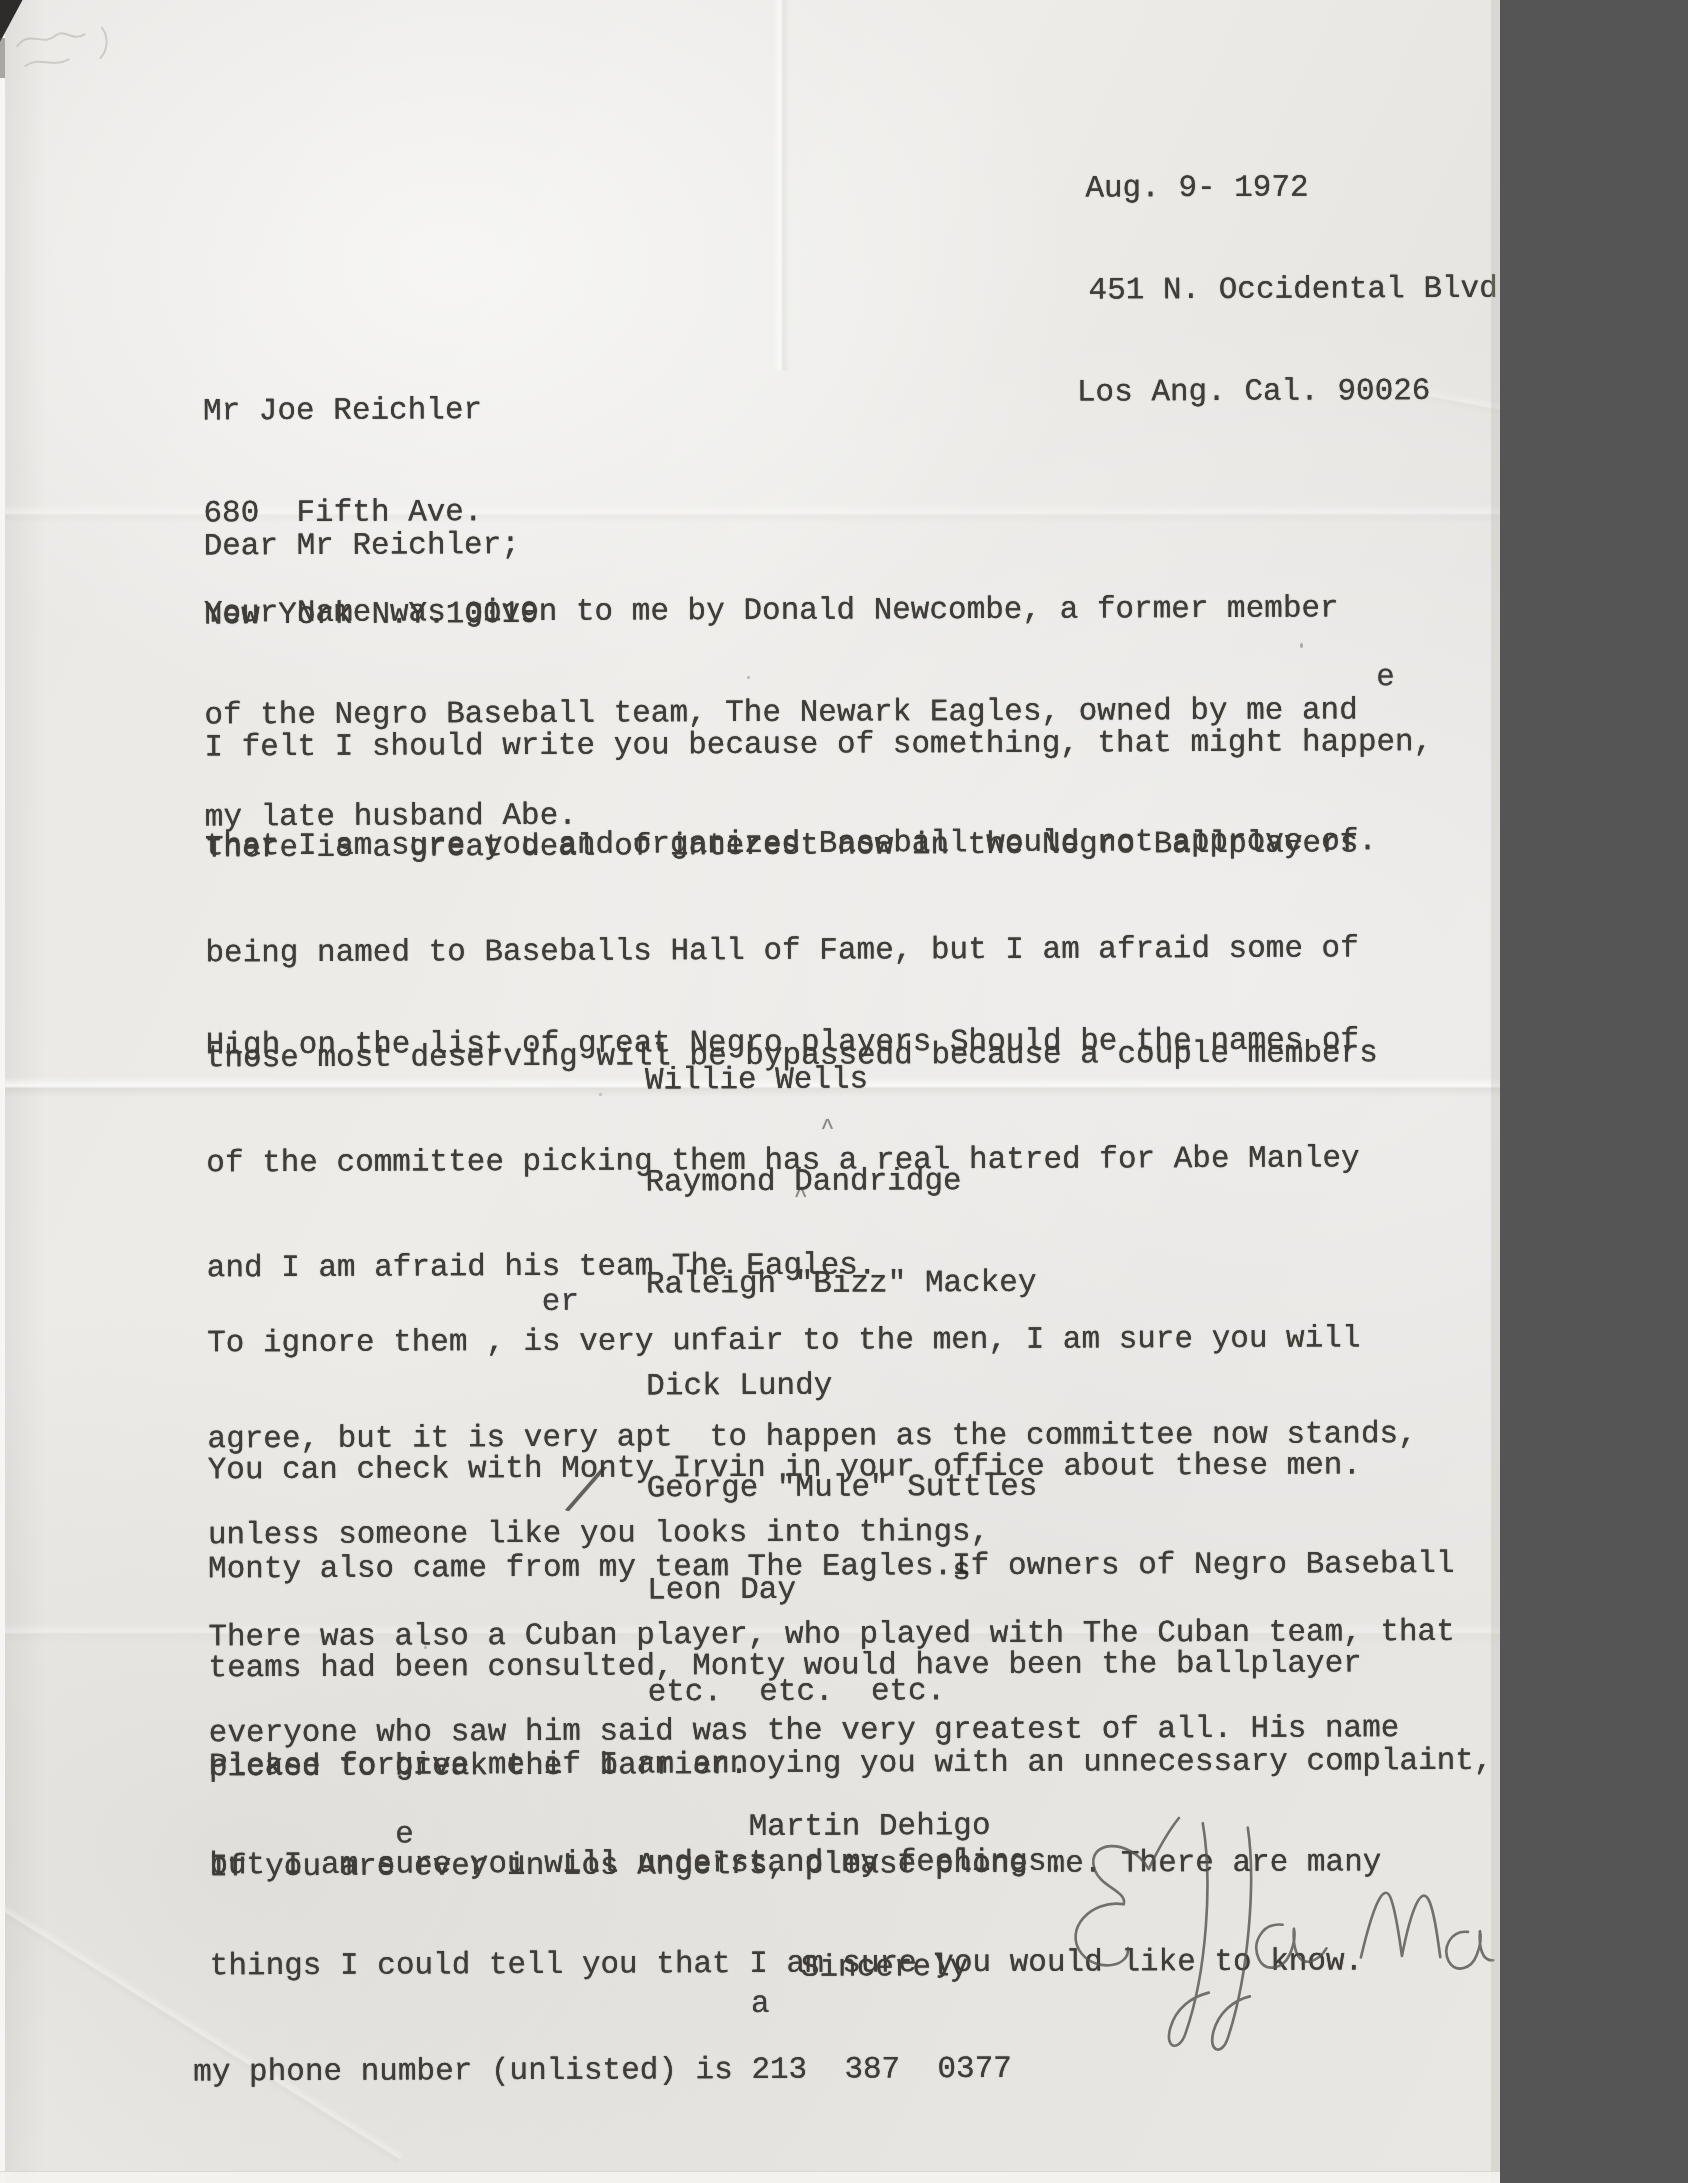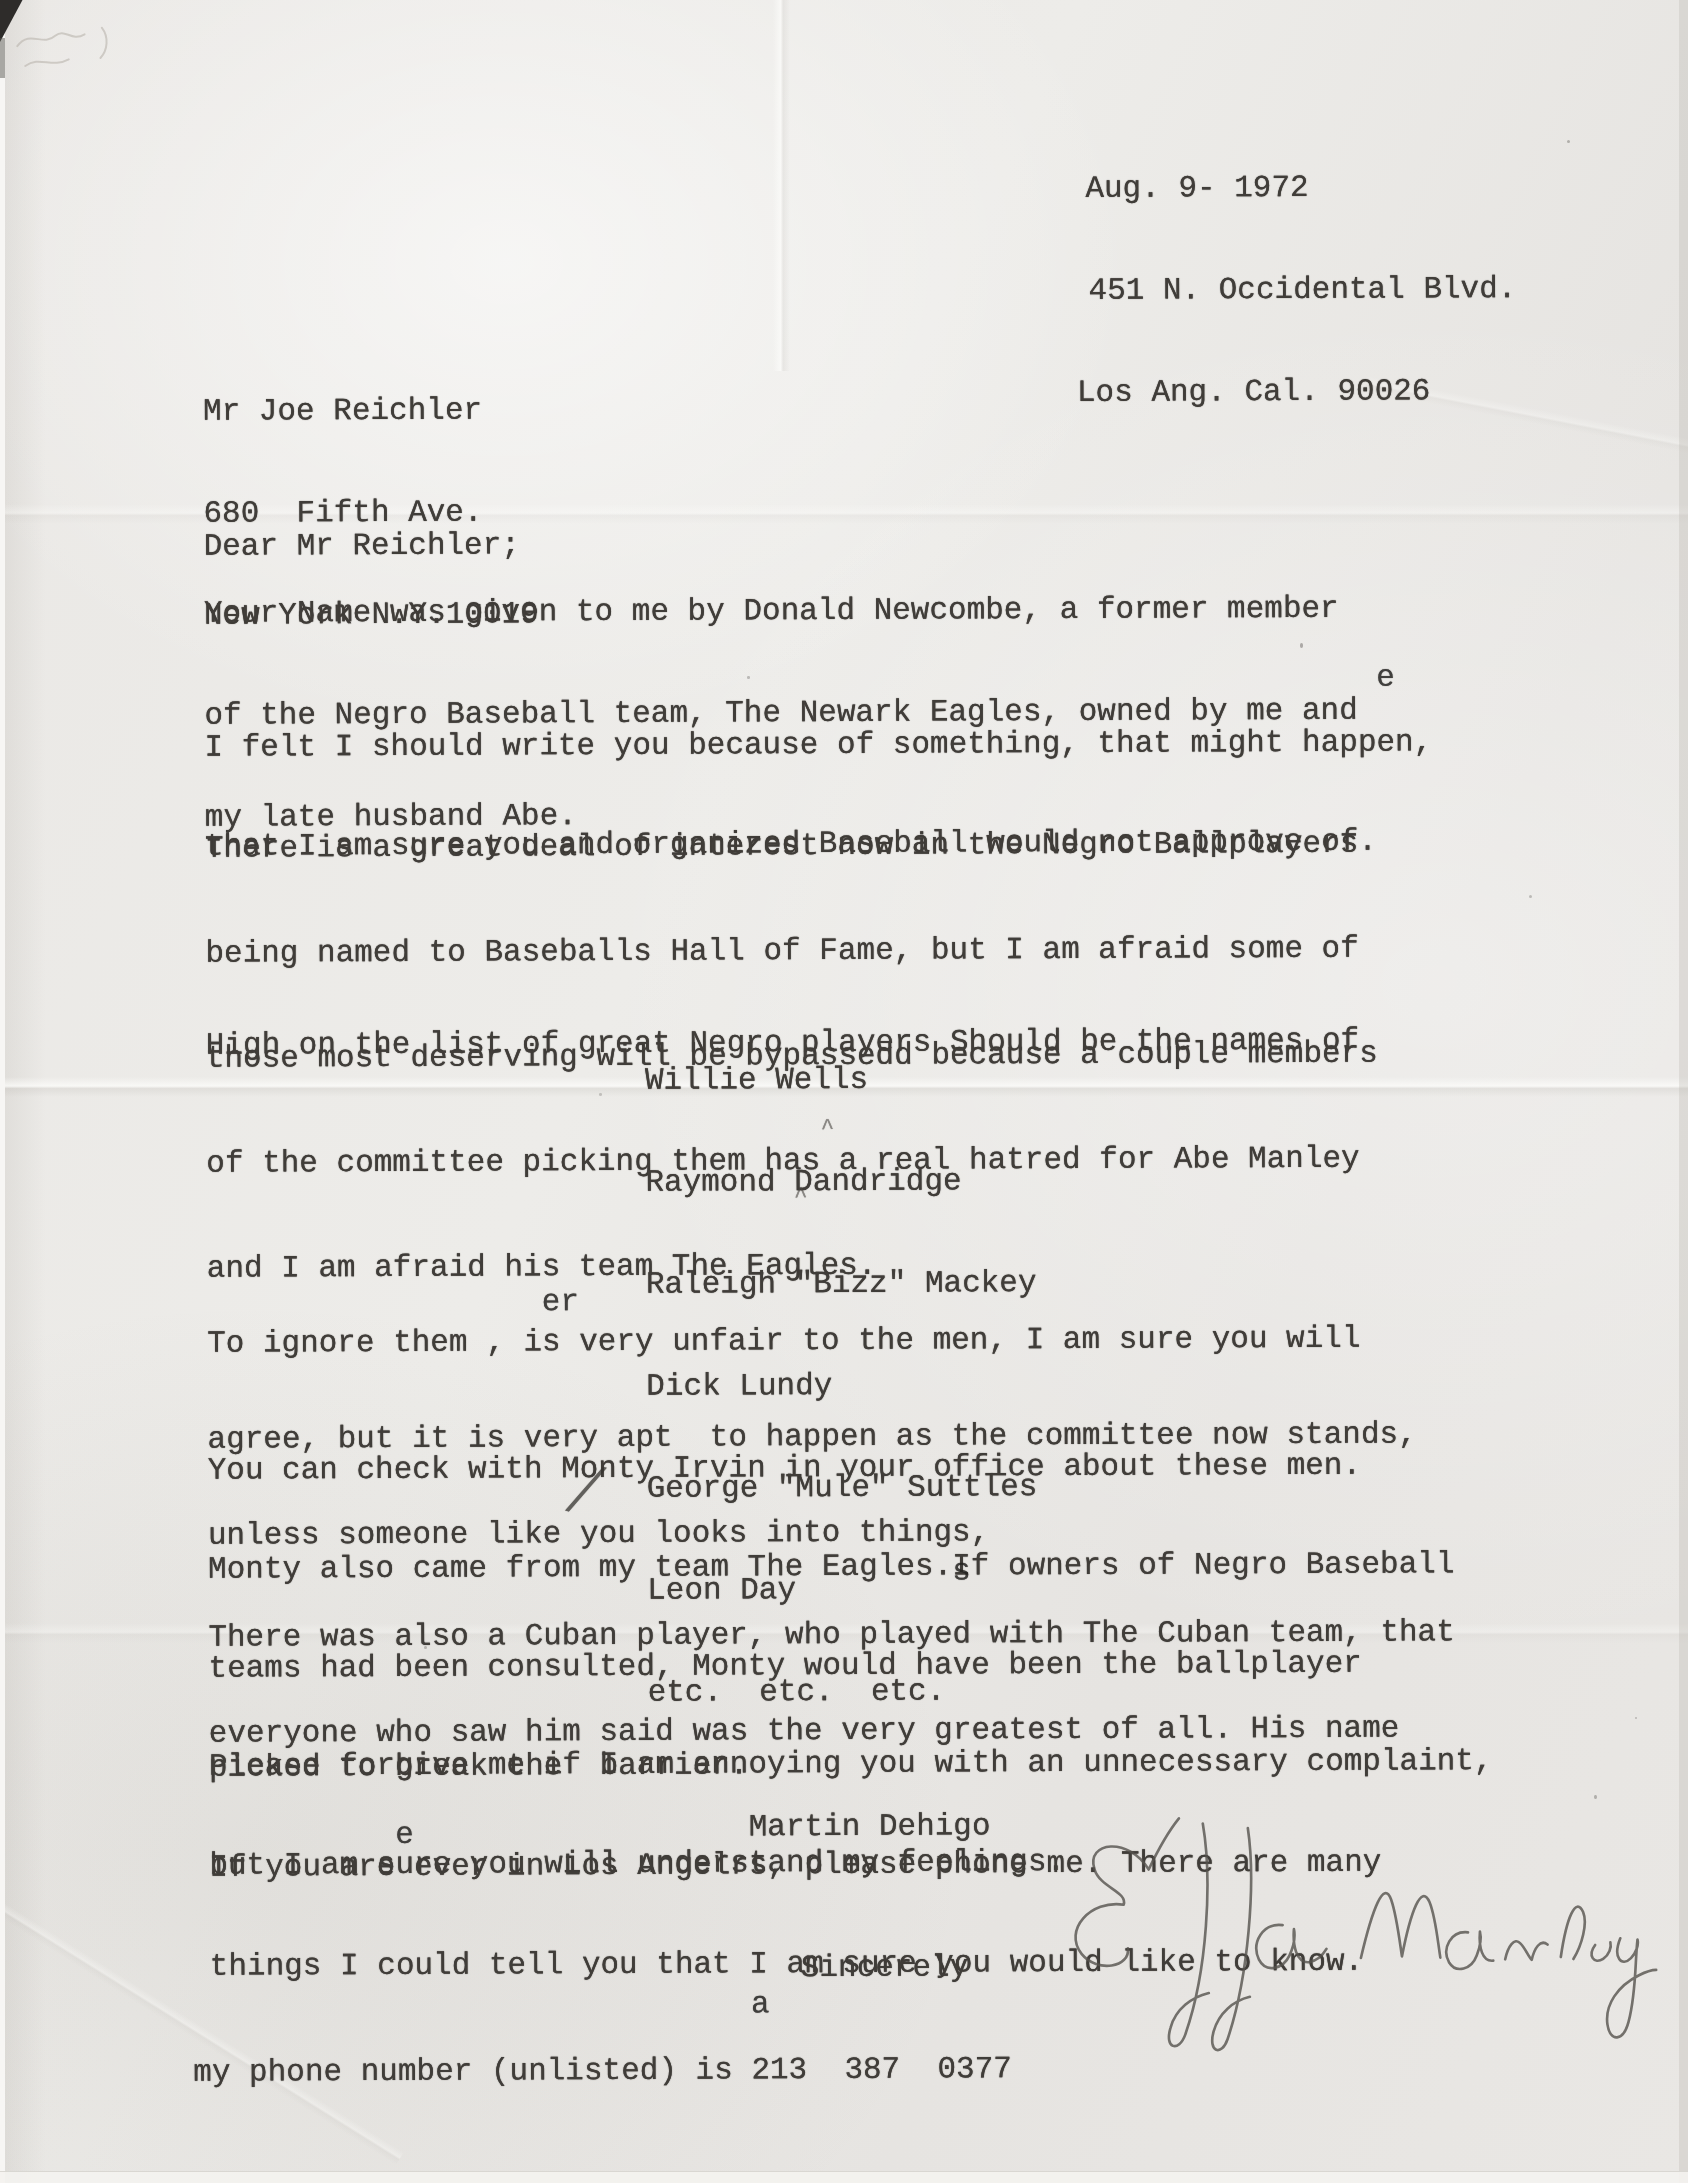--- a/index.html
+++ b/index.html
@@ -1,17 +1,17 @@
 <!DOCTYPE html>
 <html style="font-size:10.6px"><head>
 <meta charset="utf-8">
 <style>
   html,body{margin:0;padding:0;background:#555;}
   #paper{
-    position:relative;width:1688px;height:2183px;overflow:hidden;
+    position:relative;width:1500px;height:2183px;overflow:hidden;
     background:
       radial-gradient(1059px 794px at 30% 12%, rgba(255,255,255,.55), rgba(255,255,255,0) 60%),
       radial-gradient(1324px 1059px at 85% 45%, rgba(255,255,255,.35), rgba(255,255,255,0) 65%),
       radial-gradient(1191px 927px at 15% 85%, rgba(120,112,102,.10), rgba(120,112,102,0) 60%),
       linear-gradient(115deg,#eae8e5 0%,#edece9 40%,#e6e4e1 70%,#e9e7e4 100%);
   }
   .textlayer{position:absolute;inset:0;transform:rotate(-0.25deg);transform-origin:50% 50%;}
   .blk{position:absolute;font-family:"Liberation Mono","DejaVu Sans Mono",monospace;
        font-size:31px;line-height:34px;color:#403d39;white-space:pre;
        text-shadow:0 0 0.7px rgba(62,59,55,.9),0 0 1.3px rgba(62,59,55,.28);}

